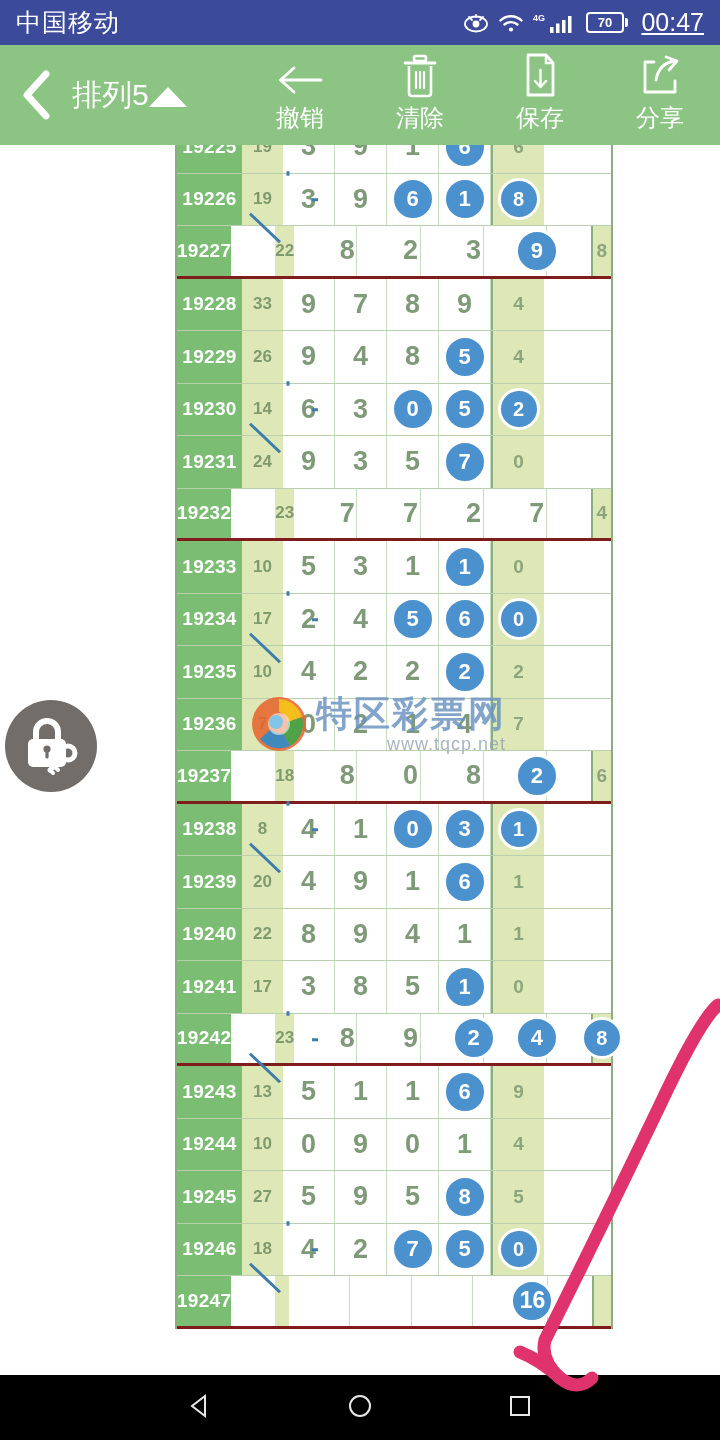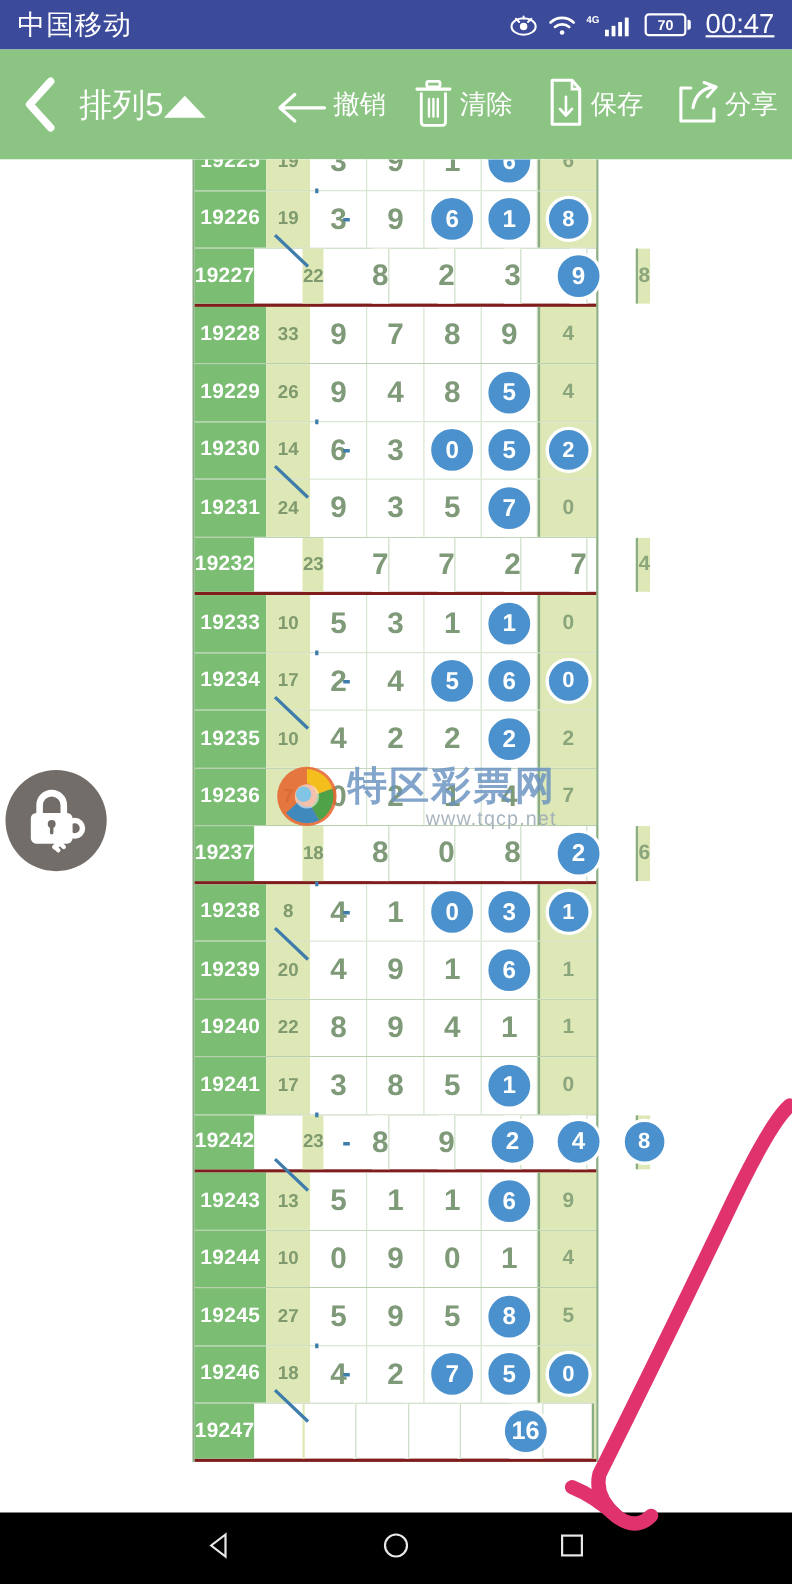--- a/index.html
+++ b/index.html
@@ -41,21 +41,21 @@
   #back-button{ width:72px; display:flex; align-items:center; justify-content:center; height:100%; }
   #title-group{ display:flex; align-items:center; }
   #page-title{ font-size:30px; color:#fff; }
   #title-triangle{
     width:0;height:0;border-left:19px solid transparent;border-right:19px solid transparent;
     border-bottom:20px solid #fff; margin-top:4px;
   }
   #toolbar{ margin-left:auto; display:flex; height:100%; }
   .tool-btn{
     width:120px; height:100%;
-    display:flex; align-items:center; justify-content:center;
+    display:flex; flex-direction:column; align-items:center; justify-content:center;
     gap:4px;
   }
   .tool-label{ font-size:24px; color:#fff; }
   .tool-ico{ height:42px; display:flex; align-items:flex-end; }
 
   
   #lock-badge{
     position:absolute; left:5px; top:700px;
     width:92px; height:92px; border-radius:50%;
     background:#6b6661;
@@ -66,21 +66,21 @@
 
   
   #grid-wrap{
     position:absolute; left:0; top:145px;
     width:720px; height:1230px;
     background:#ffffff;
     overflow:hidden;
   }
   #grid{
     position:absolute; left:175px; top:-24px;
-    width:369px;
+    width:438px;
     border-left:2px solid #8aad83;
     border-right:2px solid #8aad83;
   }
   .row{
     display:flex; height:52.5px;
     border-bottom:1px solid #b9cfae;
     position:relative;
   }
   .row.group-end{ border-bottom:3px solid #7f1d1d;gap:44px; }
   .cell{

